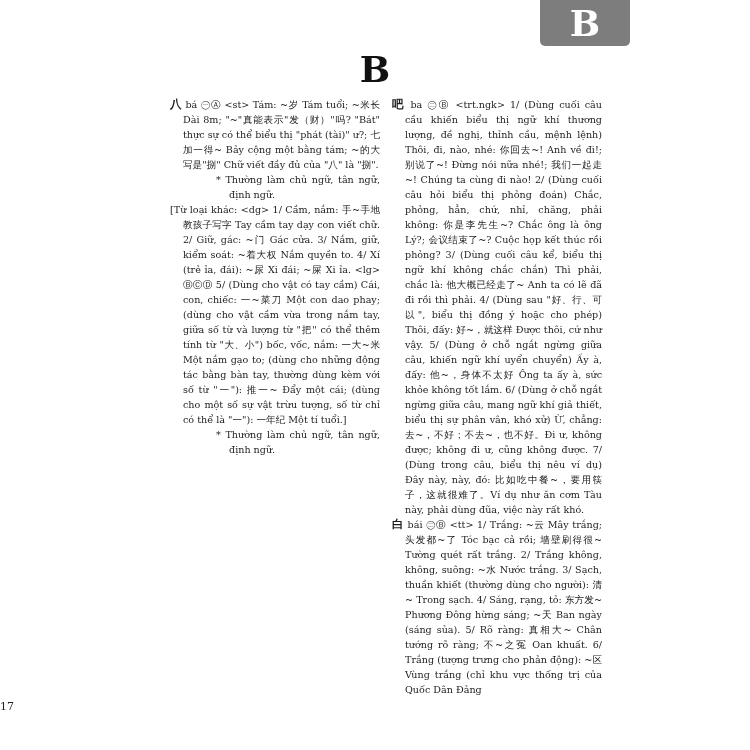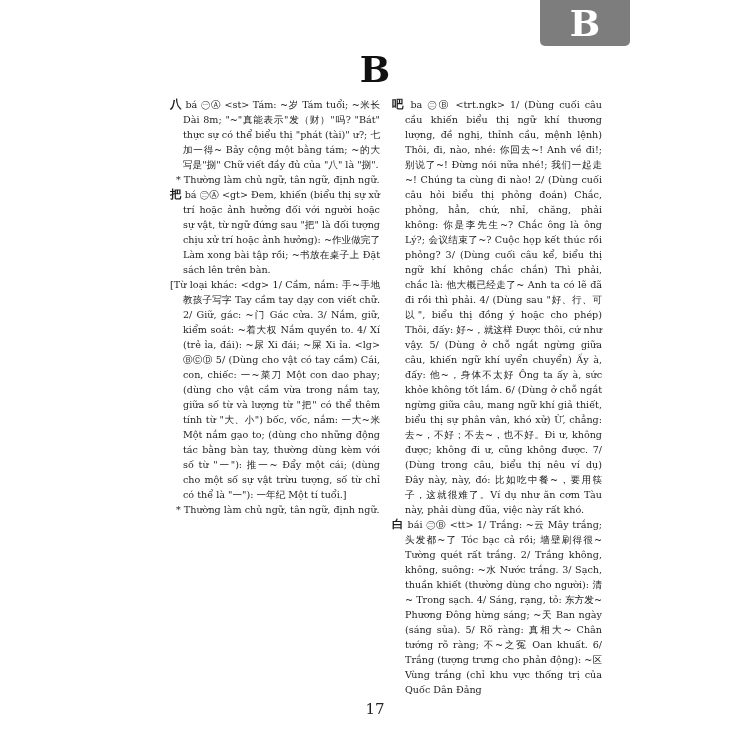--- a/index.html
+++ b/index.html
@@ -58,51 +58,50 @@
     text-align: justify;
   }
   .col p {
     margin: 0;
     padding-left: 13px;
     text-indent: -13px;
   }
   .col p.note {
     padding-left: 19px;
     text-indent: -13px;
+    margin-left: 40px;
   }
   .hw {
     font-weight: bold;
     font-size: 11.5px;
   }
   .page-number {
     position: absolute;
     top: 700px;
     left: 0;
     width: 100%;
-    text-align: center;
-    font-size: 15px;
+    font-size: 11px;
     color: #222;
   }
 </style>
 </head>
 <body>
 
 <div class="page">
 
   <div class="thumb-tab" style="background: rgb(125, 125, 125);">
     <span class="tab-letter" style="color: rgb(255, 255, 255);">B</span>
   </div>
 
   <h1 class="section-letter">B</h1>
 
   <div class="columns">
     <div class="col" id="col-left">
         <p><span class="hw">八</span> bá ㊀Ⓐ &lt;st&gt; Tám: ~岁 Tám tuổi; ~米长 Dài 8m; "~"真能表示"发（财）"吗? "Bát" thực sự có thể biểu thị "phát (tài)" ư?; 七加一得~ Bảy cộng một bằng tám; ~的大写是"捌" Chữ viết đầy đủ của "八" là "捌".</p>
         <p class="note">* Thường làm chủ ngữ, tân ngữ, định ngữ.</p>
-        <p><span class="hw">把</span> bá ㊁Ⓐ &lt;gt&gt; Đem, khiến (biểu thị sự xử trí hoặc ảnh hưởng đối với người hoặc sự vật, từ ngữ đứng sau "把" là đối tượng chịu xử trí hoặc ảnh hưởng): ~作业做完了 Làm xong bài tập rồi; ~书放在桌子上 Đặt sách lên trên bàn.</p>
         <p>[Từ loại khác: &lt;dg&gt; 1/ Cầm, nắm: 手~手地教孩子写字 Tay cầm tay dạy con viết chữ. 2/ Giữ, gác: ~门 Gác cửa. 3/ Nắm, giữ, kiểm soát: ~着大权 Nắm quyền to. 4/ Xí (trẻ ỉa, đái): ~尿 Xi đái; ~屎 Xi ỉa. &lt;lg&gt; ⒷⒸⒹ 5/ (Dùng cho vật có tay cầm) Cái, con, chiếc: 一~菜刀 Một con dao phay; (dùng cho vật cầm vừa trong nắm tay, giữa số từ và lượng từ "把" có thể thêm tính từ "大、小") bốc, vốc, nắm: 一大~米 Một nắm gạo to; (dùng cho những động tác bằng bàn tay, thường dùng kèm với số từ "一"): 推一~ Đẩy một cái; (dùng cho một số sự vật trừu tượng, số từ chỉ có thể là "一"): 一年纪 Một tí tuổi.]</p>
         <p class="note">* Thường làm chủ ngữ, tân ngữ, định ngữ.</p>
       </div>
     <div class="col" id="col-right">
         <p><span class="hw">吧</span> ba ㊁Ⓑ &lt;trt.ngk&gt; 1/ (Dùng cuối câu cầu khiến biểu thị ngữ khí thương lượng, đề nghị, thỉnh cầu, mệnh lệnh) Thôi, đi, nào, nhé: 你回去~! Anh về đi!; 别说了~! Đừng nói nữa nhé!; 我们一起走~! Chúng ta cùng đi nào! 2/ (Dùng cuối câu hỏi biểu thị phỏng đoán) Chắc, phỏng, hẳn, chứ, nhỉ, chăng, phải không: 你是李先生~? Chắc ông là ông Lý?; 会议结束了~? Cuộc họp kết thúc rồi phỏng? 3/ (Dùng cuối câu kể, biểu thị ngữ khí không chắc chắn) Thì phải, chắc là: 他大概已经走了~ Anh ta có lẽ đã đi rồi thì phải. 4/ (Dùng sau "好、行、可以", biểu thị đồng ý hoặc cho phép) Thôi, đấy: 好~，就这样 Được thôi, cứ như vậy. 5/ (Dùng ở chỗ ngắt ngừng giữa câu, khiến ngữ khí uyển chuyển) Ấy à, đấy: 他~，身体不太好 Ông ta ấy à, sức khỏe không tốt lắm. 6/ (Dùng ở chỗ ngắt ngừng giữa câu, mang ngữ khí giả thiết, biểu thị sự phân vân, khó xử) Ừ, chẳng: 去~，不好；不去~，也不好。Đi ư, không được; không đi ư, cũng không được. 7/ (Dùng trong câu, biểu thị nêu ví dụ) Đây này, này, đó: 比如吃中餐~，要用筷子，这就很难了。Ví dụ như ăn cơm Tàu này, phải dùng đũa, việc này rất khó.</p>
         <p><span class="hw">白</span> bái ㊁Ⓑ &lt;tt&gt; 1/ Trắng: ~云 Mây trắng; 头发都~了 Tóc bạc cả rồi; 墙壁刷得很~ Tường quét rất trắng. 2/ Trắng không, không, suông: ~水 Nước trắng. 3/ Sạch, thuần khiết (thường dùng cho người): 清~ Trong sạch. 4/ Sáng, rạng, tỏ: 东方发~ Phương Đông hừng sáng; ~天 Ban ngày (sáng sủa). 5/ Rõ ràng: 真相大~ Chân tướng rõ ràng; 不~之冤 Oan khuất. 6/ Trắng (tượng trưng cho phản động): ~区 Vùng trắng (chỉ khu vực thống trị của Quốc Dân Đảng</p>
       </div>
   </div>
 
   <div class="page-number">17</div>

